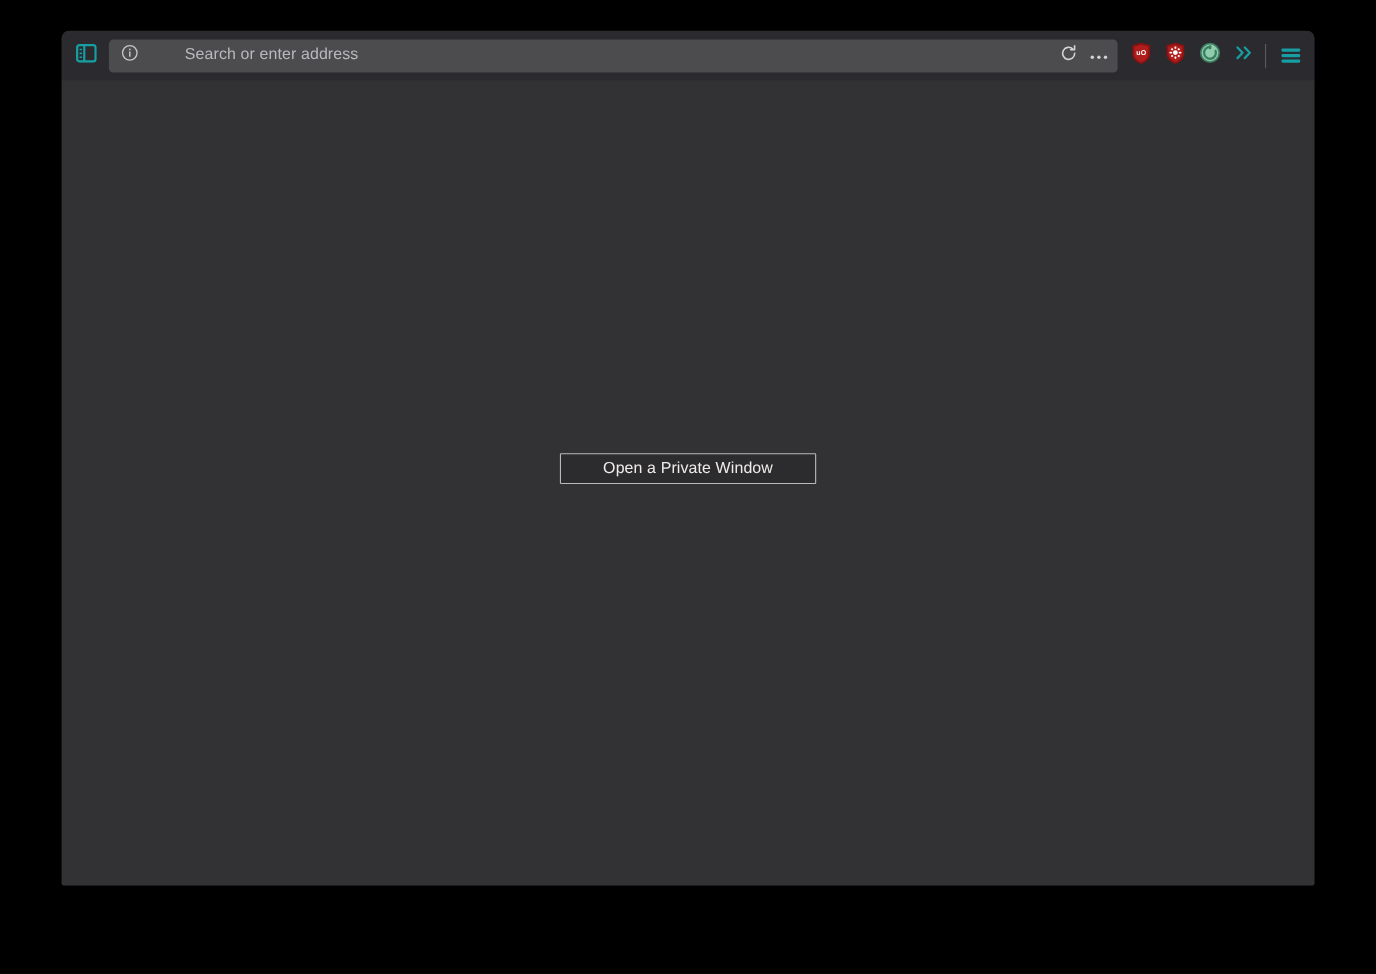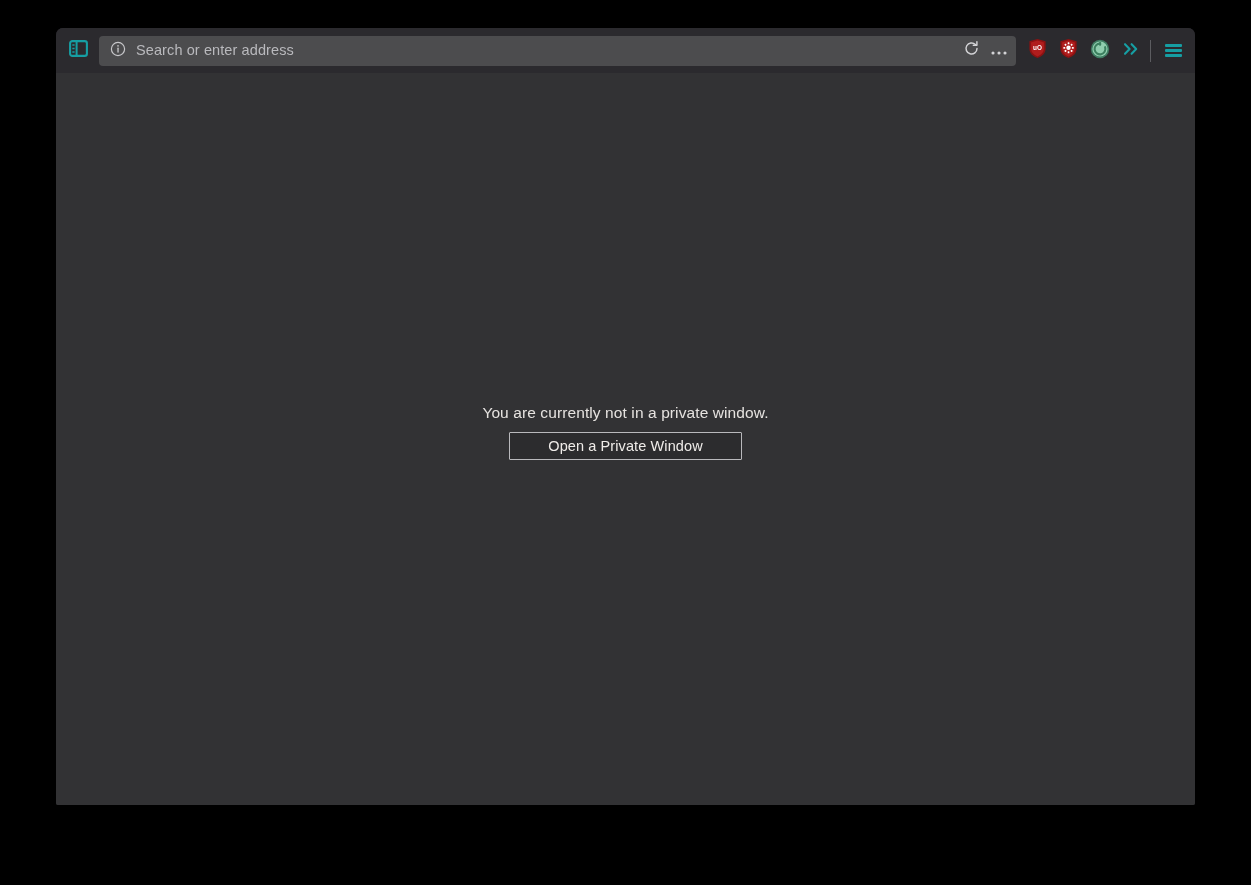--- a/index.html
+++ b/index.html
@@ -83,20 +83,21 @@
     outline: none;
     background: transparent;
     color: #f9a8d4;
     font-family: "Liberation Sans", sans-serif;
     font-size: 14.5px;
     letter-spacing: .1px;
     padding: 0 4px 1px 5px;
     min-width: 0;
     height: 28px;
     line-height: 28px;
+    margin-left: 32px;
   }
   #urlbar-input::placeholder { color: #b9b9bd; opacity: 1; }
 
   .urlbar-action {
     width: 28px;
     height: 26px;
     display: flex;
     align-items: center;
     justify-content: center;
     border-radius: 4px;
@@ -303,18 +304,17 @@
         <span id="hamburger-icon">
           <span class="hamburger-bar"></span>
           <span class="hamburger-bar"></span>
           <span class="hamburger-bar"></span>
         </span>
       </div>
 
     </div>
 
     <div id="content-area">
-      <div id="private-message">You are currently not in a private window.</div>
       <button id="open-private-window-btn">Open a Private Window</button>
     </div>
 
   </div>
 </div>
 
 </body></html>

